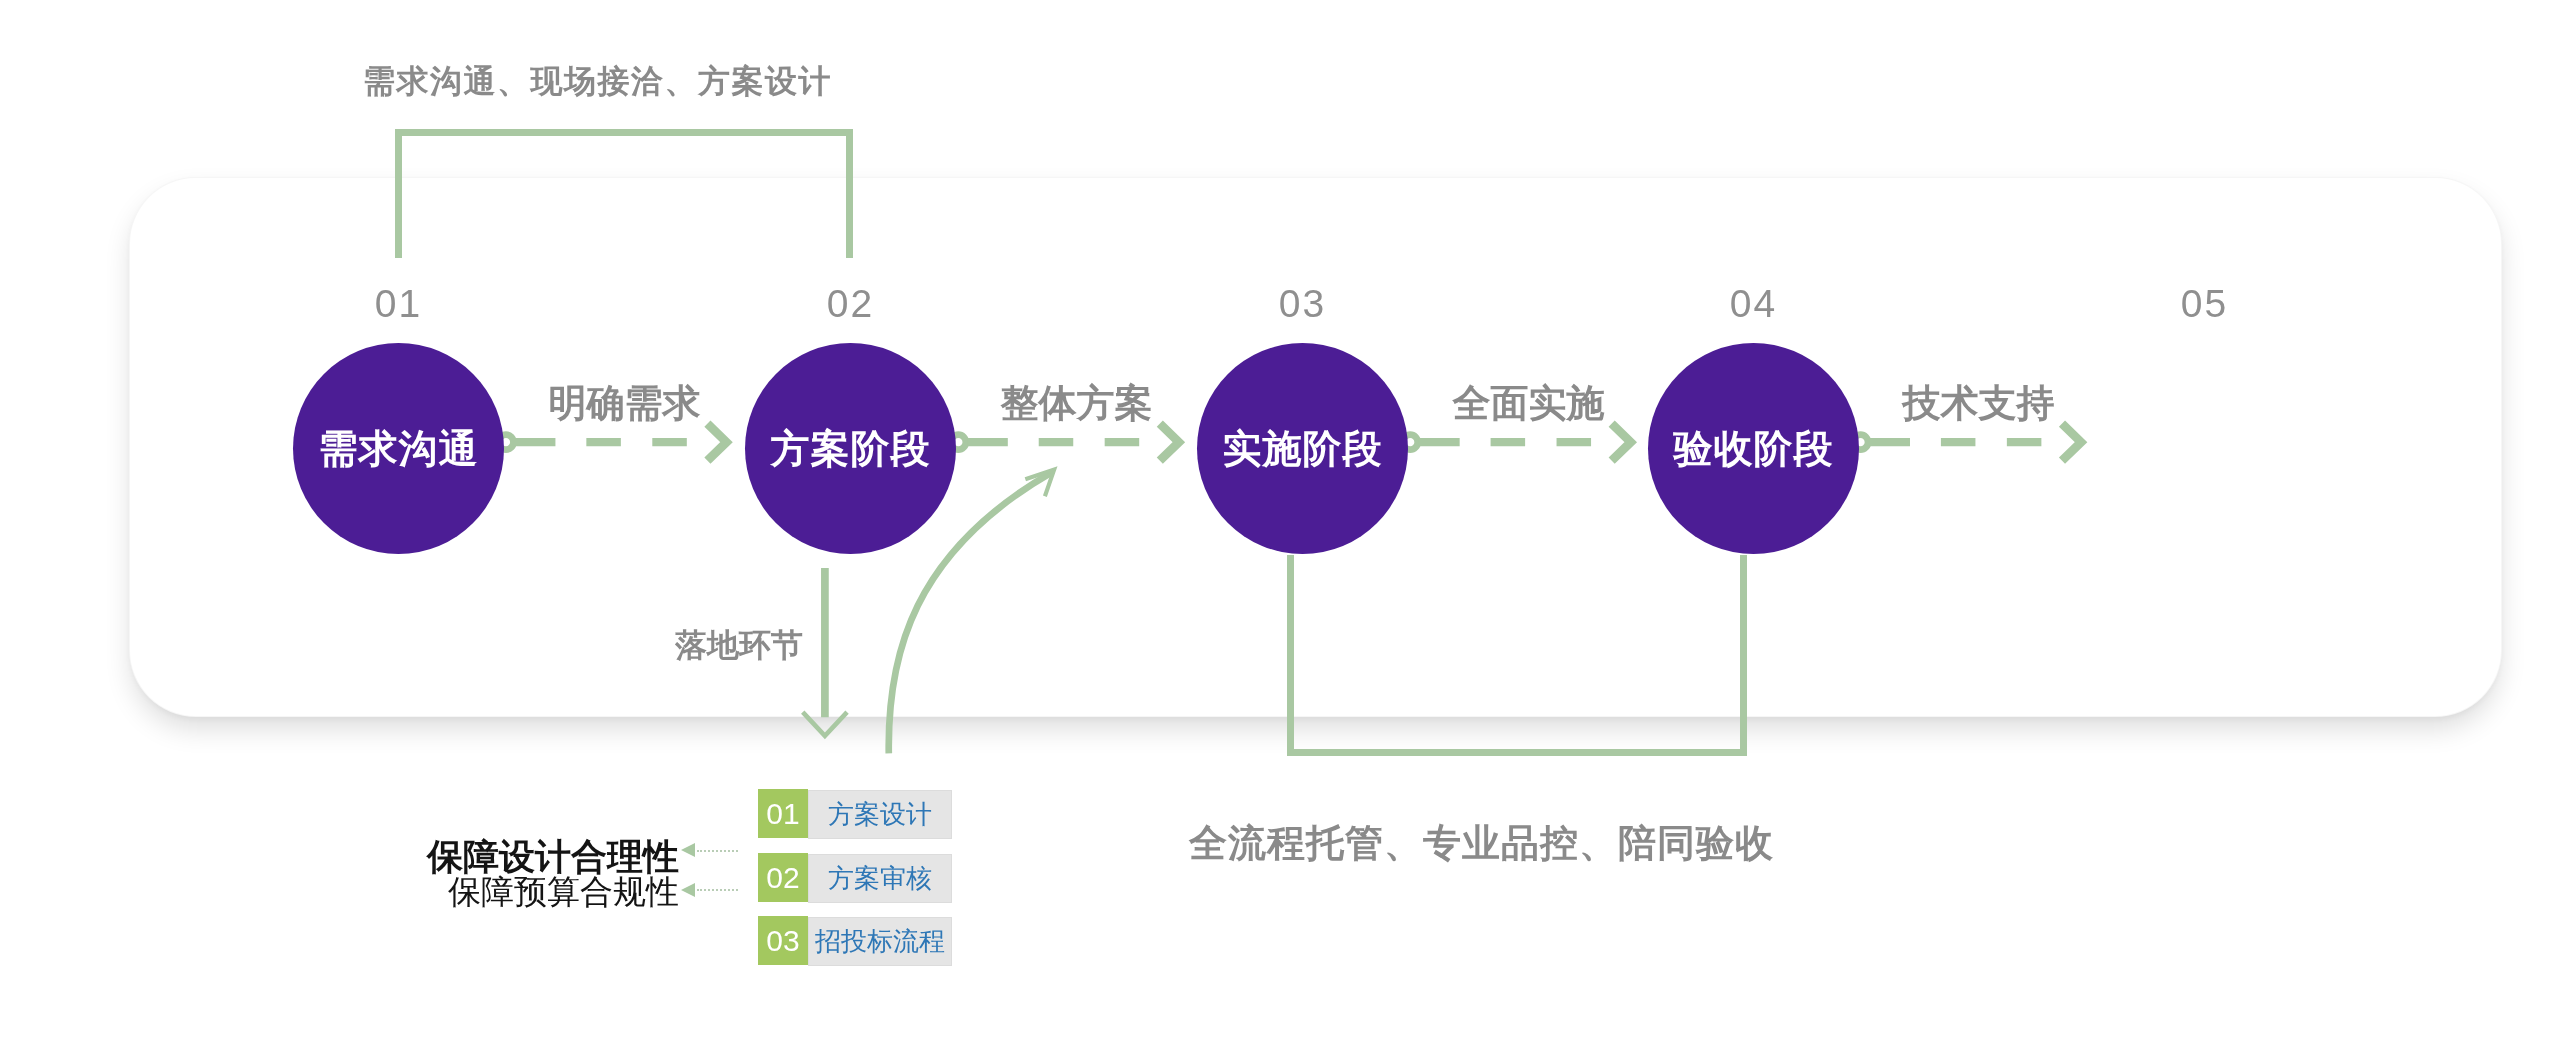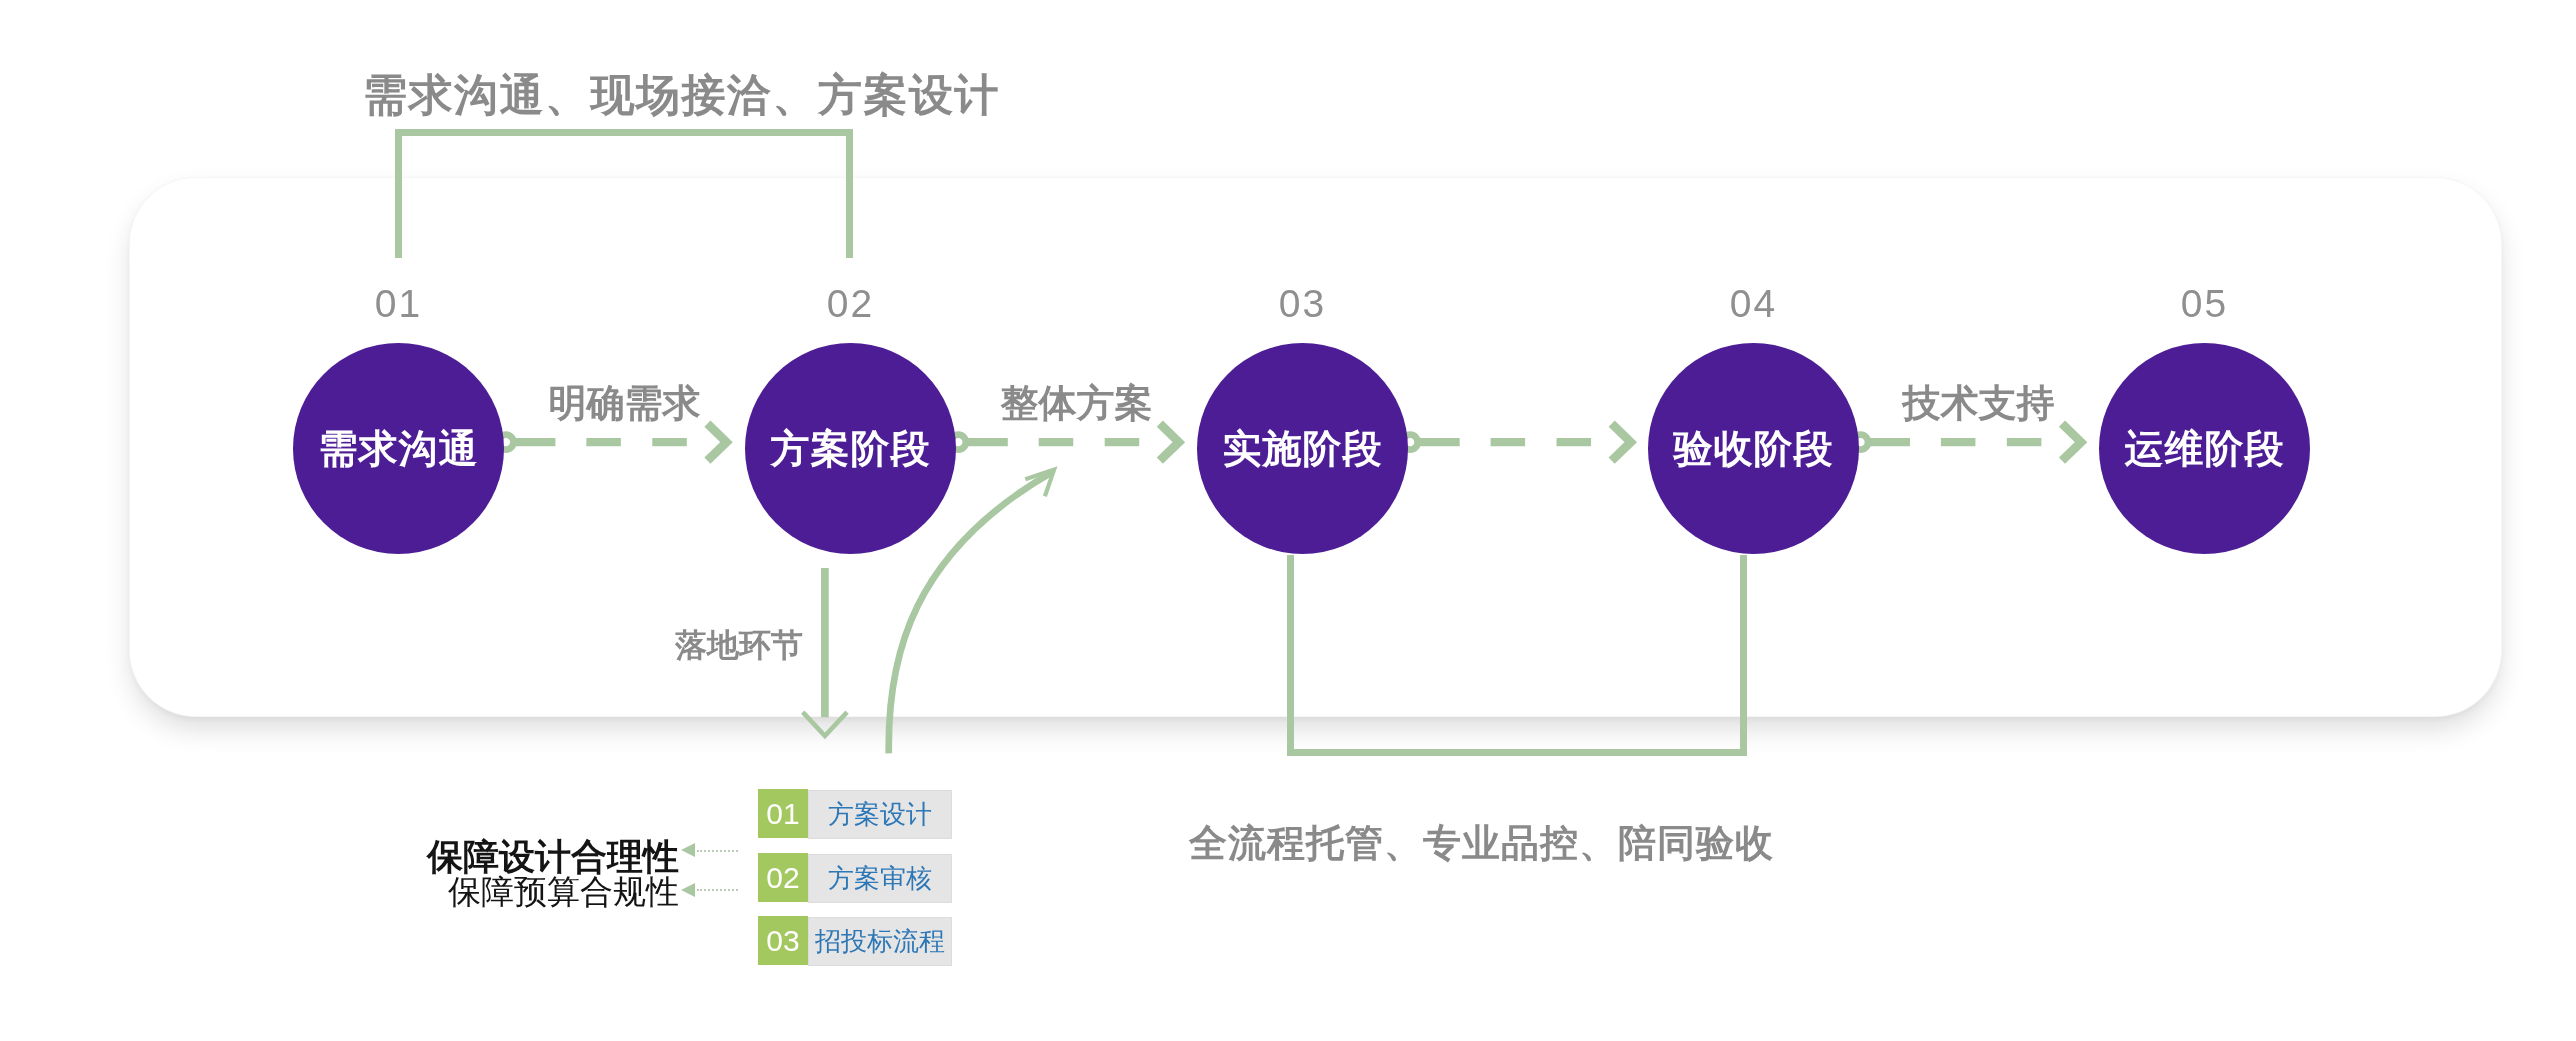--- a/index.html
+++ b/index.html
@@ -15,21 +15,21 @@
   
   .card{
     left:129px;top:177px;width:2371px;height:538px;
     background:#ffffff;border-radius:67px;
     border:0.5px solid rgba(0,0,0,0.035);
     box-shadow:0 13.4px 28px -3.1px rgba(0,0,0,0.14), 0 2.1px 5.2px rgba(0,0,0,0.03);
   }
 
   
   .grey-note{color:#8a8a8a;font-weight:700;white-space:nowrap;}
-  .top-note{left:363px;top:66px;font-size:44px;letter-spacing:1.5px;font-family:Liberation Serif, serif;}
+  .top-note{left:363px;top:60px;font-size:32px;letter-spacing:1.5px;font-family:Liberation Serif, serif;}
   .bottom-note{left:1189px;top:818px;font-size:38px;letter-spacing:1px;}
   .landing-note{left:567px;top:624px;width:236px;text-align:right;font-size:32px;}
 
   
   .stage-num{
     top:282px;width:113px;text-align:center;
     font-size:39px;color:#8f8f8f;font-weight:400;letter-spacing:2.1px;
   }
   
   .stage-circle{
@@ -160,24 +160,24 @@
   <div class="abs stage-num" style="left:342px;">01</div>
   <div class="abs stage-num" style="left:794px;">02</div>
   <div class="abs stage-num" style="left:1246px;">03</div>
   <div class="abs stage-num" style="left:1697px;">04</div>
   <div class="abs stage-num" style="left:2148px;">05</div>
 
   <div class="abs stage-circle" style="left:293px;">需求沟通</div>
   <div class="abs stage-circle" style="left:745px;">方案阶段</div>
   <div class="abs stage-circle" style="left:1648px;">验收阶段</div>
   <div class="abs stage-circle" style="left:1197px;">实施阶段</div>
-  <div class="abs stage-circle" style="left:2099px;">运维阶段</div>
 
   <div class="abs flow-label" style="left:506px;text-align:center;">明确需求</div>
   <div class="abs flow-label" style="left:958px;">整体方案</div>
+  <div class="abs flow-label" style="left:1410px;">全面实施</div>
   <div class="abs flow-label" style="left:1860px;">技术支持</div>
 
   <div class="abs grey-note landing-note">落地环节</div>
 
   <div class="abs list-square" style="top:789px;">01</div>
   <div class="abs list-box" style="top:790px;">方案设计</div>
 
   <div class="abs list-square" style="top:853px;">02</div>
   <div class="abs list-box" style="top:854px;">方案审核</div>
 

